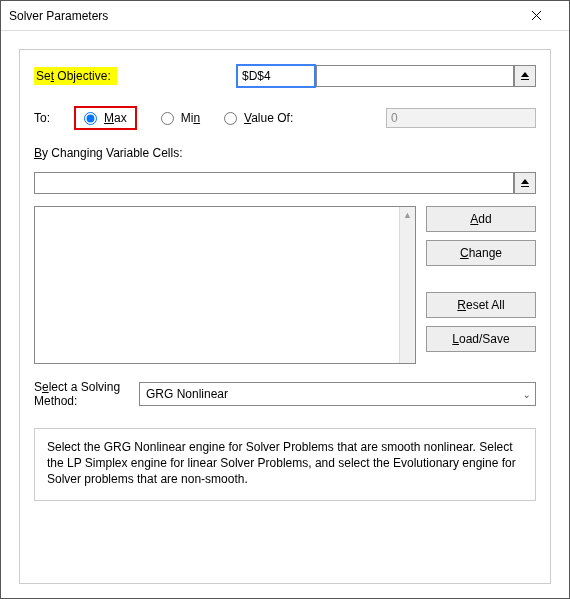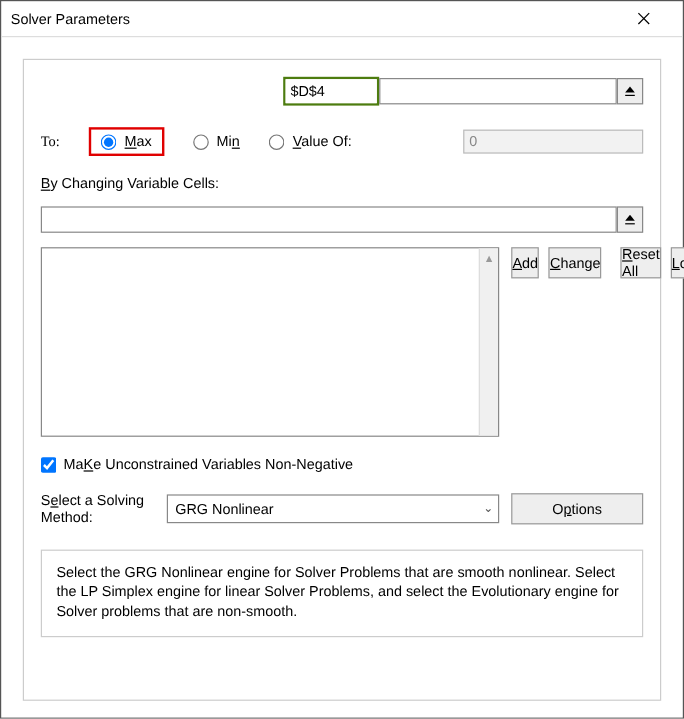--- a/index.html
+++ b/index.html
@@ -48,29 +48,29 @@
   }
   .inner-panel {
     border: 1px solid #ccc;
     padding: 14px 14px 12px 14px;
     flex: 1;
     display: flex;
     flex-direction: column;
     gap: 10px;
   }
   .row { display: flex; align-items: center; gap: 8px; }
-  .lbl { display: inline-block; font-family: Liberation Serif, serif; }
+  .lbl { display: inline-block; }
   .underline-letter { text-decoration: underline; }
   .setobj-label {
     background: #ffff00;
     padding: 2px 6px 2px 2px;
     font-weight: normal;
   }
   .obj-input-wrap {
-    border: 2px solid #4d7c0f;
+    border: 2px solid #3b82f6;
     display: inline-flex;
     align-items: flex-start;
     height: 24px;
     width: 80px;
   }
   .obj-input-wrap input {
     border: none;
     outline: none;
     width: 100%;
     height: 100%;
@@ -140,21 +140,21 @@
   .scrollbar-v .arrow {
     height: 16px;
     display: flex;
     align-items: center;
     justify-content: center;
     color: #999;
     font-size: 9px;
   }
   .side-buttons {
     display: flex;
-    flex-direction: row;
+    flex-direction: column;
     gap: 8px;
     width: 110px;
   }
   .btn {
     border: 1px solid #999;
     background: #eee;
     height: 26px;
     display: flex;
     align-items: center;
     justify-content: center;
@@ -199,20 +199,23 @@
         <line x1="1" y1="1" x2="10" y2="10" stroke="#000" stroke-width="1"></line>
         <line x1="10" y1="1" x2="1" y2="10" stroke="#000" stroke-width="1"></line>
       </svg>
     </div>
   </div>
 
   <div class="content">
     <div class="inner-panel">
 
       <div class="row">
+        <span class="setobj-label">
+          <span>Se</span><span class="underline-letter">t</span><span> Objective:</span>
+        </span>
         <div style="flex:1"></div>
         <div style="display:flex; align-items:center; width:300px;">
           <div class="obj-input-wrap">
             <input type="text" value="$D$4" style="">
           </div>
           <div class="ref-input"></div>
           <div class="collapse-btn">
             <svg viewBox="0 0 10 10">
               <path d="M5 1 L1 6 L9 6 Z" fill="#000"></path>
               <rect x="1" y="8" width="8" height="1" fill="#000"></rect>
@@ -272,36 +275,29 @@
           <div class="side-gap"></div>
           <div class="btn">
             <span><span class="underline-letter">R</span><span>eset All</span></span>
           </div>
           <div class="btn">
             <span><span class="underline-letter">L</span><span>oad/Save</span></span>
           </div>
         </div>
       </div>
 
-      <label class="chk-row">
-        <input type="checkbox" checked="" style="">
-        <span><span>Ma</span><span class="underline-letter">K</span><span>e Unconstrained Variables Non-Negative</span></span>
-      </label>
 
       <div class="method-row">
         <div class="method-label">
           <span>S</span><span class="underline-letter">e</span><span>lect a Solving Method:</span>
         </div>
         <div class="select-wrap">
           <span>GRG Nonlinear</span>
           <span class="chev">⌄</span>
         </div>
-        <div class="btn" style="width:110px">
-          <span><span>O</span><span class="underline-letter">p</span><span>tions</span></span>
-        </div>
       </div>
 
       <div class="desc-panel">
         <div class="desc-body">Select the GRG Nonlinear engine for Solver Problems that are smooth nonlinear. Select the LP Simplex engine for linear Solver Problems, and select the Evolutionary engine for Solver problems that are non-smooth.</div>
       </div>
 
     </div>
   </div>
 
 </div>

